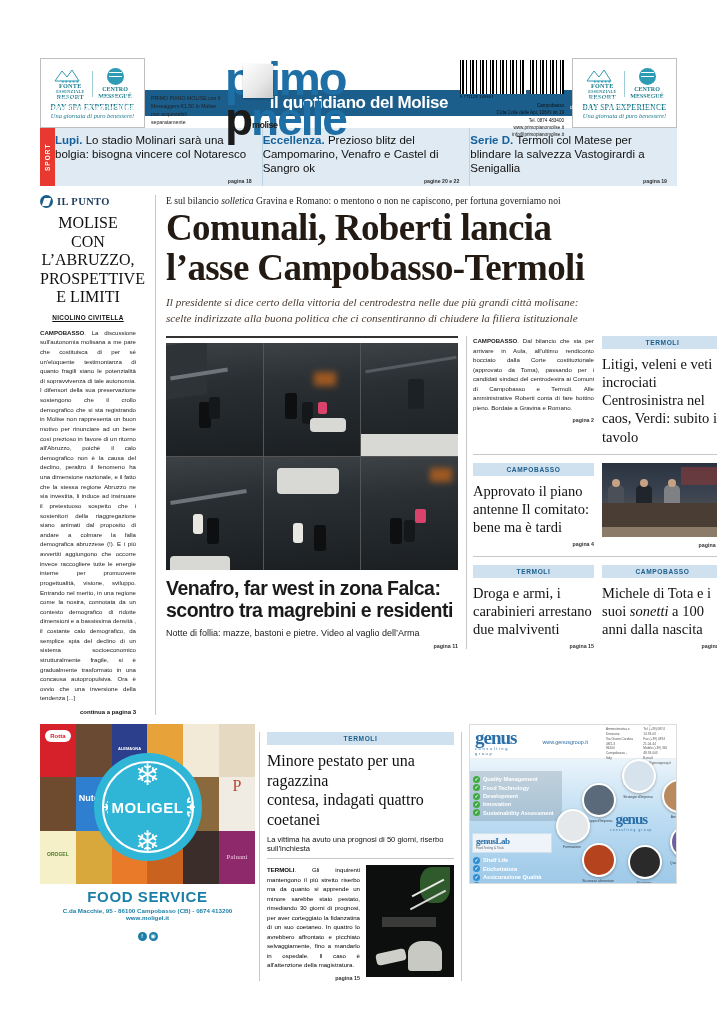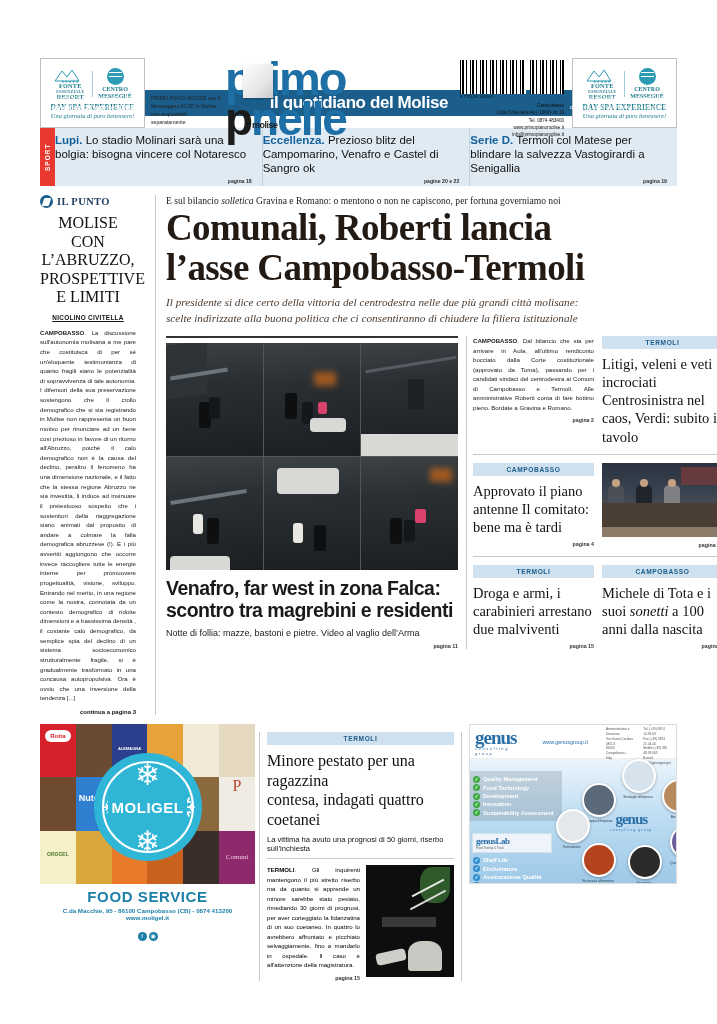--- a/index.html
+++ b/index.html
@@ -468,21 +468,21 @@
             </div>
 
           <div class="mg-c" style="background:#f6f0c8">
               <div style="color:#4a7a2a;font-size:5px;font-weight:bold;text-align:center;margin-top:20px">OROGEL</div>
             </div>
           <div class="mg-c" style="background:#d8a83c"></div>
           <div class="mg-c" style="background:#e87a2a"></div>
           <div class="mg-c" style="background:#c9621e"></div>
           <div class="mg-c" style="background:#3a2d2a"></div>
           <div class="mg-c" style="background:#8e2a6b">
-              <div style="color:#f2c6e2;font-family:'Liberation Serif',serif;font-size:7px;text-align:center;margin-top:22px">Comuni</div>
+              <div style="color:#f2c6e2;font-family:'Liberation Serif',serif;font-size:7px;text-align:center;margin-top:22px">Paluani</div>
             </div>
         </div>
         <div class="mg-badge">
           <div class="mg-ring">
             <div class="mg-flake mg-f1">❄</div>
             <div class="mg-flake mg-f2">❄</div>
             <div class="mg-flake mg-f3">❄</div>
             <div class="mg-flake mg-f4">❄</div>
             <div class="mg-word">MOLIGEL</div>
           </div>

